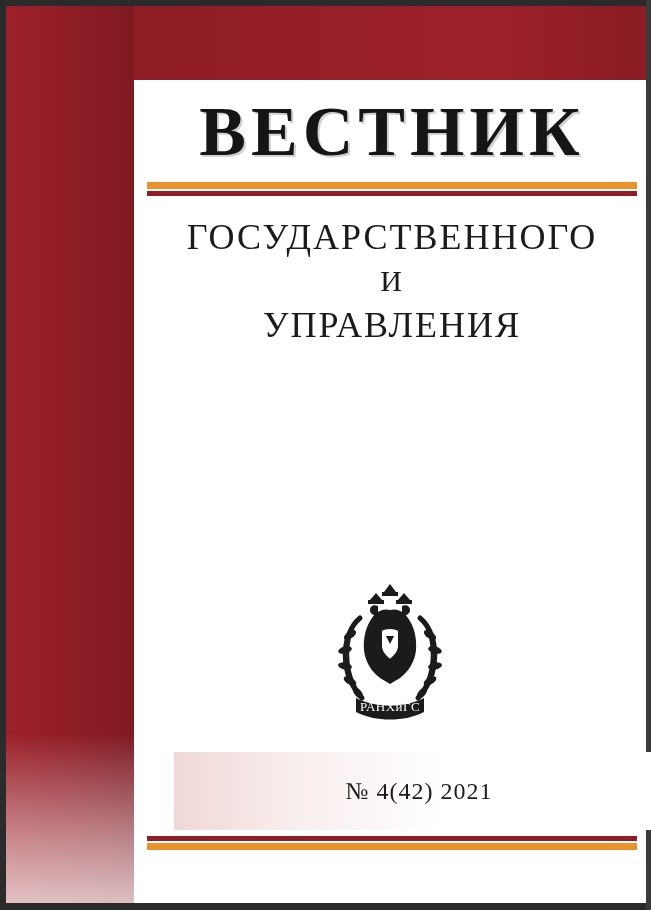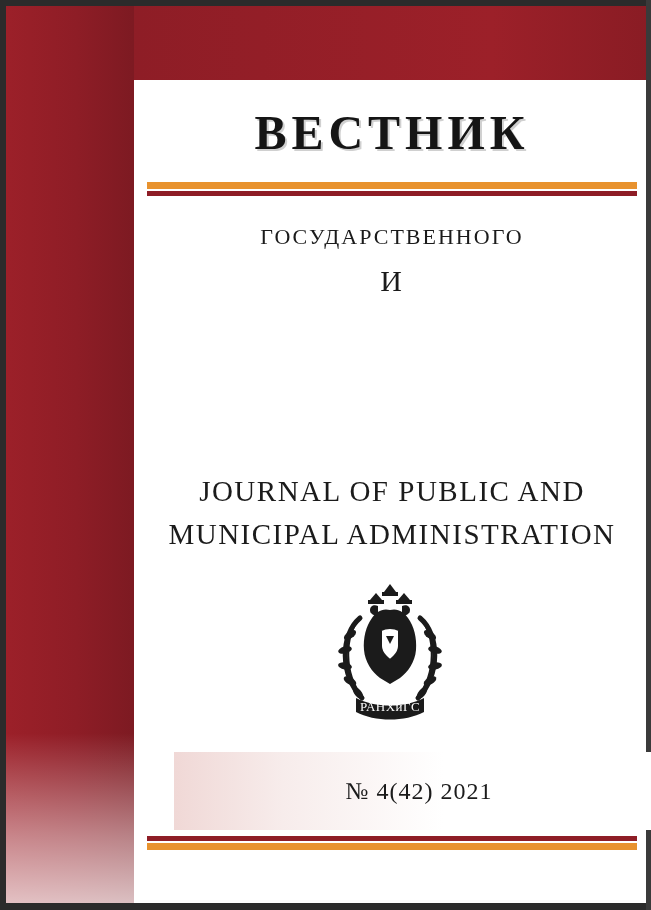--- a/index.html
+++ b/index.html
@@ -94,21 +94,21 @@
     top: 86px;
     width: 490px;
     height: 92px;
     display: flex;
     align-items: center;
     justify-content: center;
   }
   .main-title {
     font-family: "Liberation Serif", serif;
     font-weight: bold;
-    font-size: 48px;
+    font-size: 70px;
     letter-spacing: 5px;
     color: #151515;
     text-shadow: 2px 2px 0 rgba(120,120,120,0.35);
     white-space: nowrap;
   }
 
   
   .rule-orange-top {
     position: absolute;
     left: 147px;
@@ -131,21 +131,21 @@
   .subtitle-ru {
     position: absolute;
     left: 147px;
     top: 215px;
     width: 490px;
     text-align: center;
     color: #1b1b1b;
   }
   .subtitle-ru .line {
     font-family: "Liberation Serif", serif;
-    font-size: 22px;
+    font-size: 36px;
     letter-spacing: 2px;
     line-height: 44px;
     white-space: nowrap;
   }
   .subtitle-ru .line.small {
     font-size: 30px;
   }
 
   
   .subtitle-en {
@@ -230,26 +230,23 @@
   <div class="title-zone">
     <div class="main-title">ВЕСТНИК</div>
   </div>
 
   <div class="rule-orange-top"></div>
   <div class="rule-red-top"></div>
 
   <div class="subtitle-ru">
     <div class="line">ГОСУДАРСТВЕННОГО</div>
     <div class="line small">И</div>
-  </div>
-
-  <div class="subtitle-en">
-    <div class="line">JOURNAL OF PUBLIC AND</div>
-    <div class="line">MUNICIPAL ADMINISTRATION</div>
-  </div>
+    <div class="line">УПРАВЛЕНИЯ</div>
+  </div>
+
 
   <div class="emblem">
     <svg viewBox="0 0 120 150" width="120" height="150" xmlns="http://www.w3.org/2000/svg" aria-hidden="true">
 
       <path d="M30 38 C10 55 10 95 32 118" stroke="#1b1b1b" stroke-width="5" fill="none" stroke-linecap="round"></path>
       <path d="M30 38 C14 56 14 94 32 116" stroke="#1b1b1b" stroke-width="2" fill="none"></path>
 
       <path d="M90 38 C110 55 110 95 88 118" stroke="#1b1b1b" stroke-width="5" fill="none" stroke-linecap="round"></path>
       <path d="M90 38 C106 56 106 94 88 116" stroke="#1b1b1b" stroke-width="2" fill="none"></path>
 

